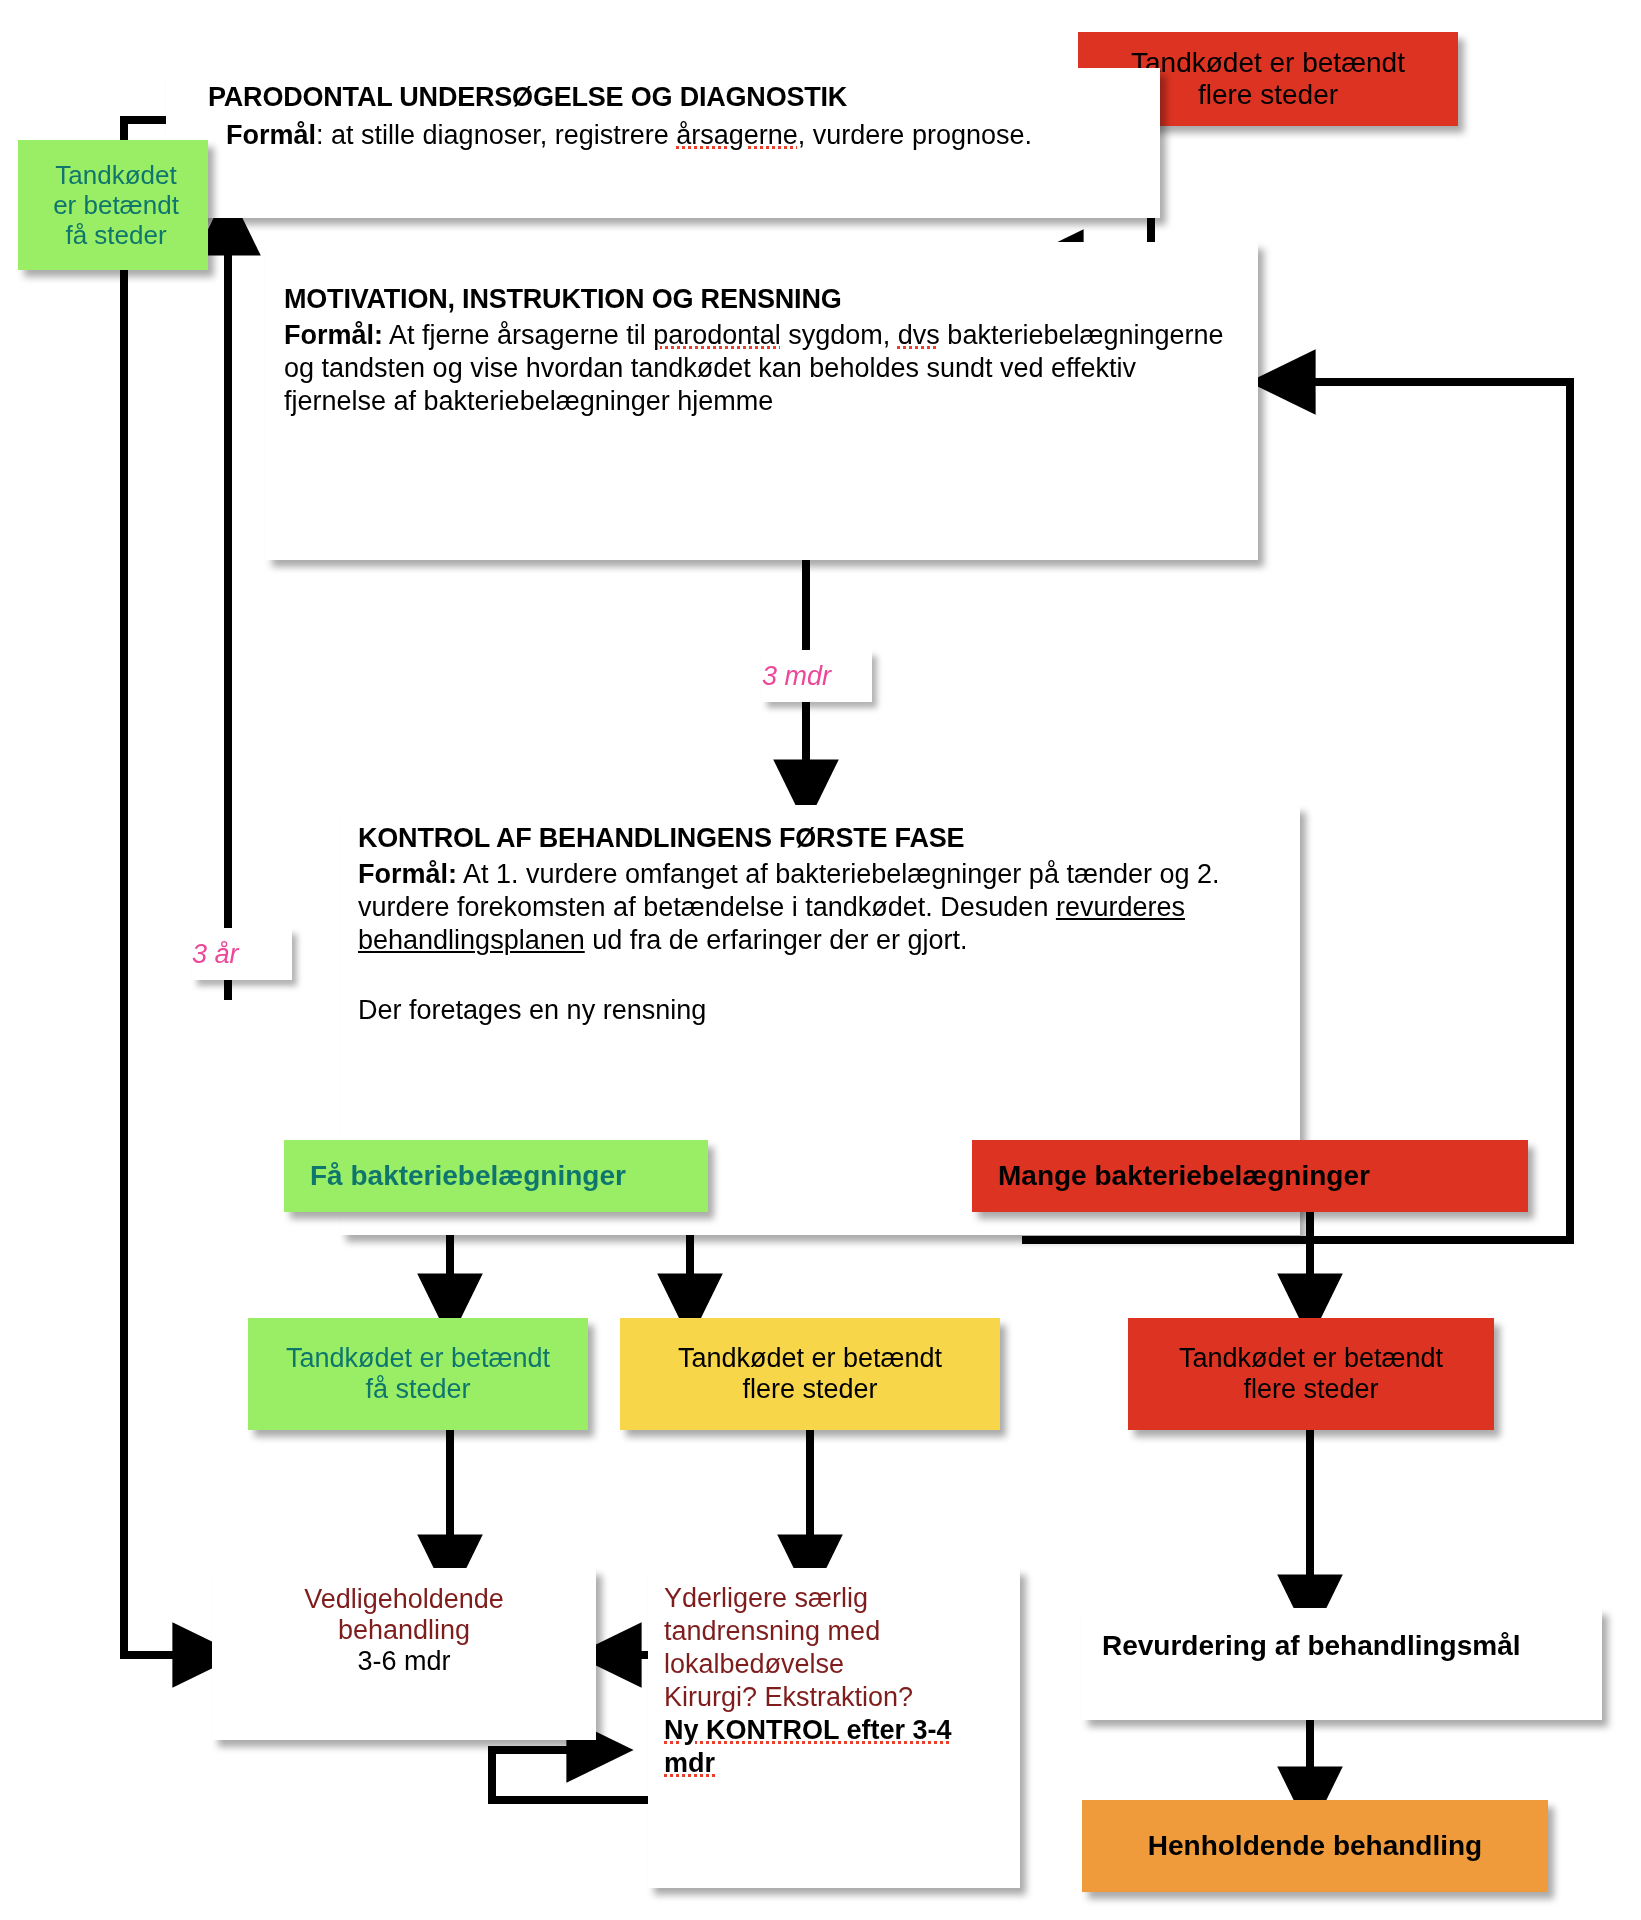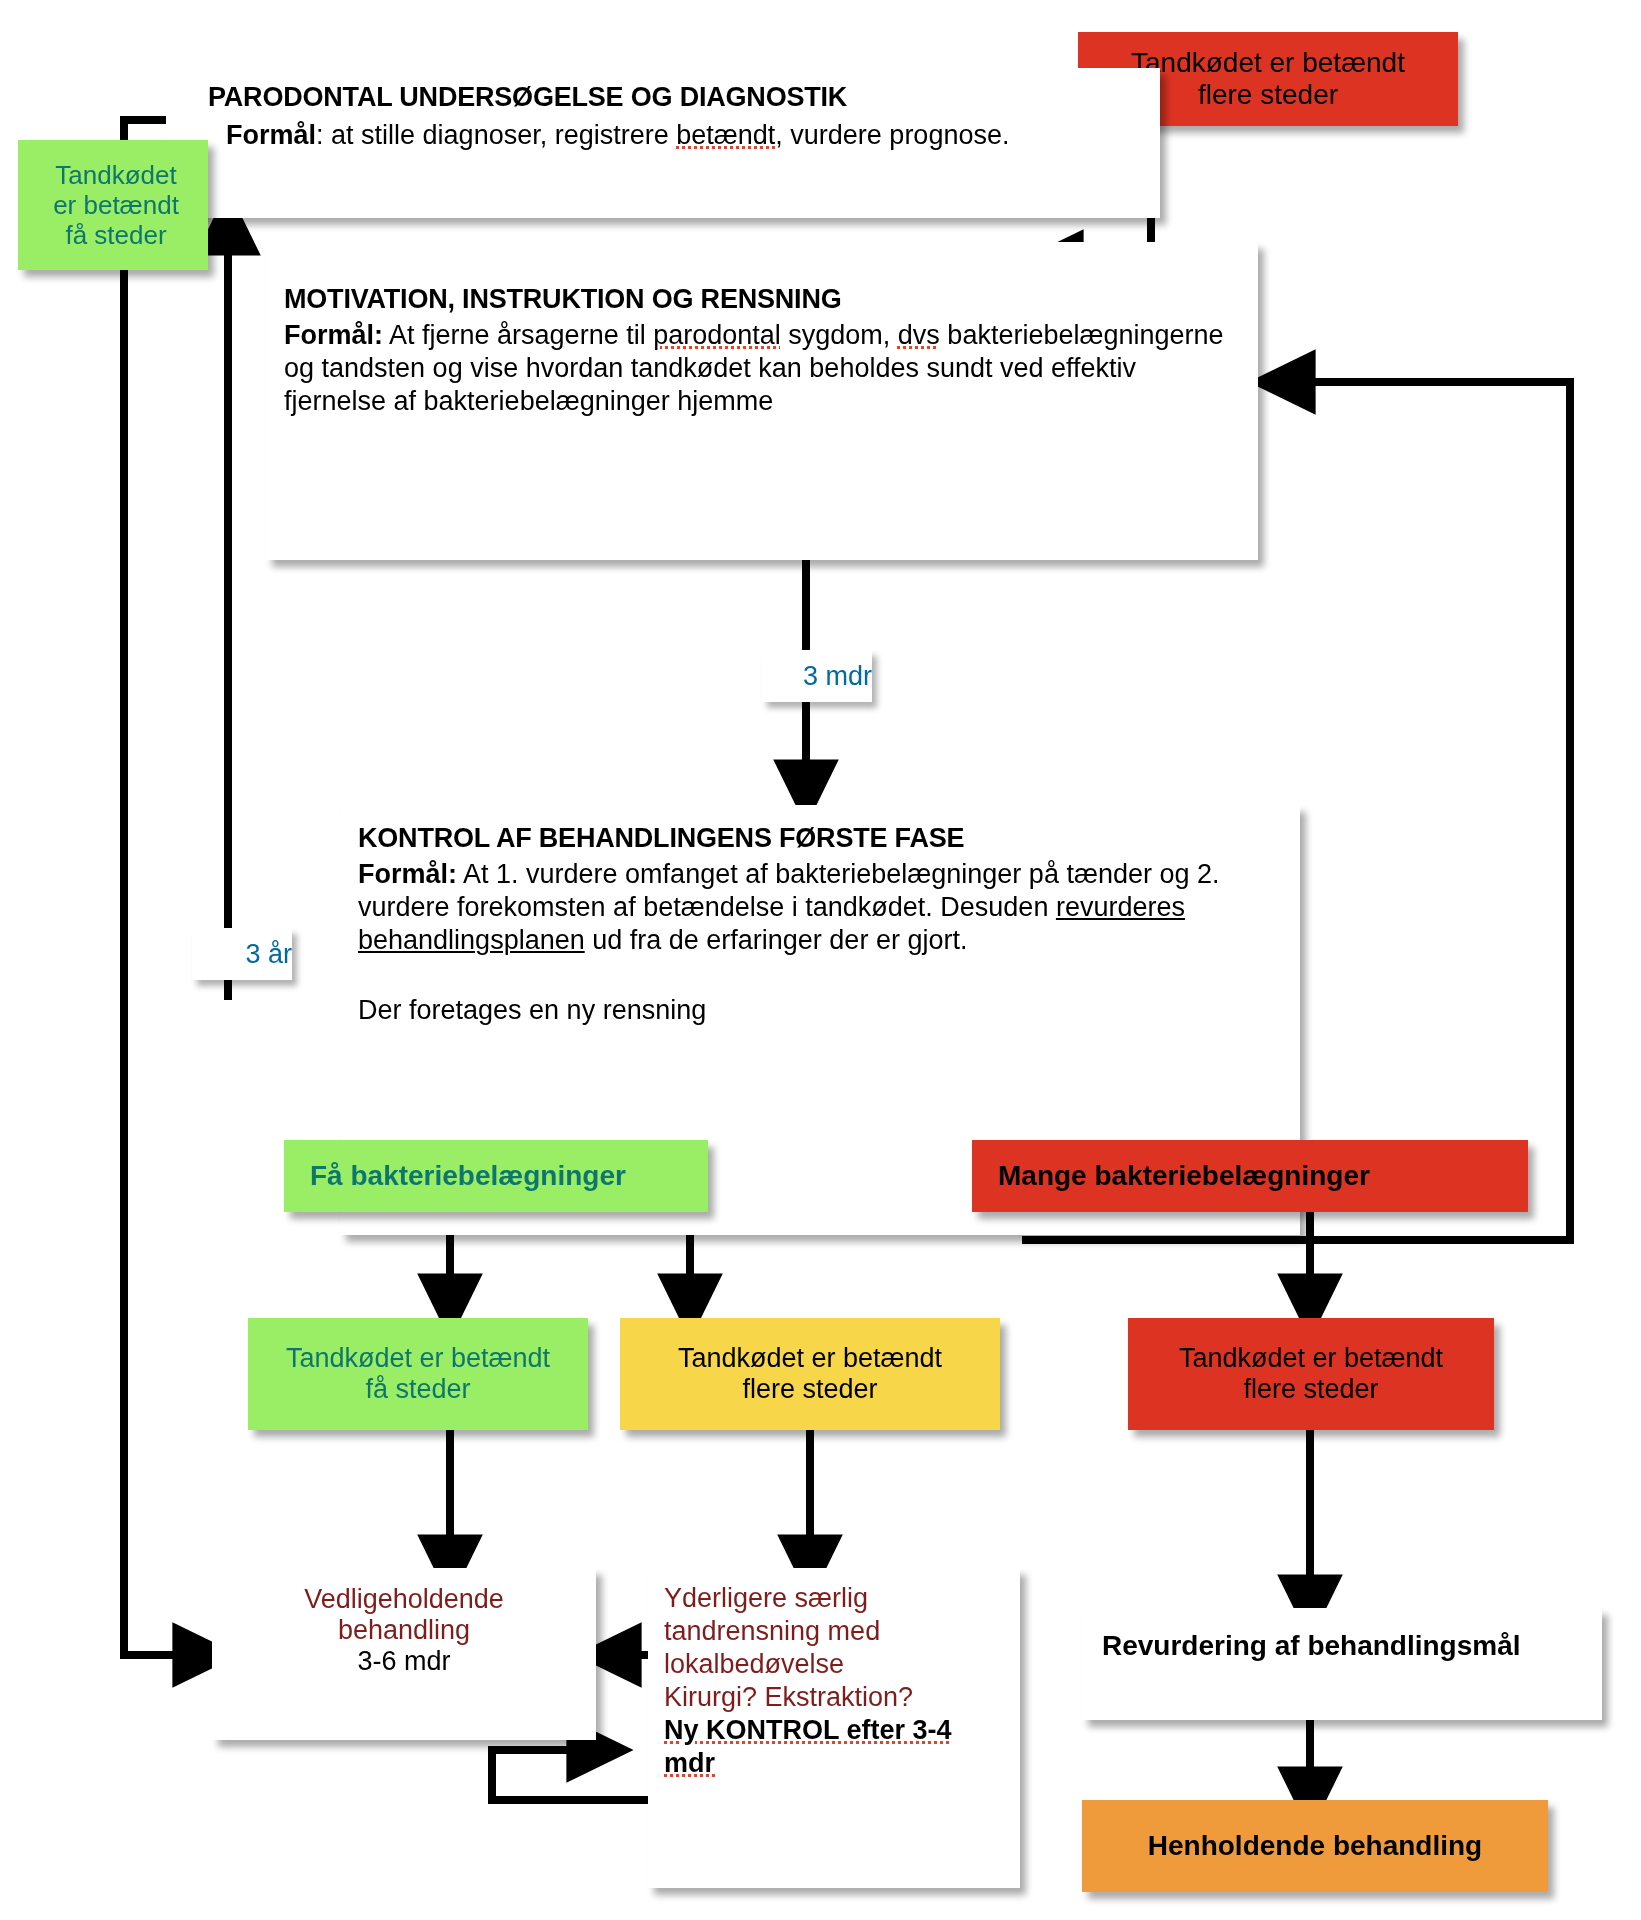--- a/index.html
+++ b/index.html
@@ -57,26 +57,27 @@
   }
   .green  { background: #99ee66; color: #0f766e; }
   .red    { background: #dd3322; color: #000; }
   .yellow { background: #f6d košt; }
   .yellow { background: #f7d64a; color: #000; }
   .orange { background: #ef9b3c; color: #000; }
 
   .tag {
     position: absolute;
     background: #ffffff;
-    color: #0369a1;
+    color: #ec4899;
     display: flex;
     align-items: center;
-    justify-content: flex-end;
+    justify-content: flex-start;
     box-shadow: 5px 6px 6px rgba(0,0,0,0.30);
     z-index: 4;
+    font-style: italic;
   }
   svg.edges {
     position: absolute;
     left: 0;
     top: 0;
     width: 1641px;
     height: 1920px;
     pointer-events: none;
     z-index: 2;
   }
@@ -133,21 +134,21 @@
   <div class="node red chip" style="left:1078px; top:32px; width:380px; height:94px; font-size:28px;">
     <div>
       <div>Tandkødet er betændt</div>
       <div>flere steder</div>
     </div>
   </div>
 
   <div class="node white-card pad" style="left:166px; top:68px; width:994px; height:150px; font-size:27px;">
     <div class="title" style="font-size:27px; margin-left:24px;">PARODONTAL UNDERSØGELSE OG DIAGNOSTIK</div>
     <div class="body" style="margin-left:56px; text-indent:-14px; margin-top:6px;">
-      <b class="lbl">Formål</b><span>: </span><span>at stille diagnoser, registrere </span><span class="wavy">betændt</span><span>, vurdere prognose.</span>
+      <b class="lbl">Formål</b><span>: </span><span>at stille diagnoser, registrere </span><span class="wavy">årsagerne</span><span>, vurdere prognose.</span>
     </div>
   </div>
 
   <div class="node green chip" style="left:18px; top:140px; width:190px; height:130px; font-size:26px;">
     <div style="padding-left:6px;">
       <div>Tandkødet</div>
       <div>er betændt</div>
       <div>få steder</div>
     </div>
   </div>

